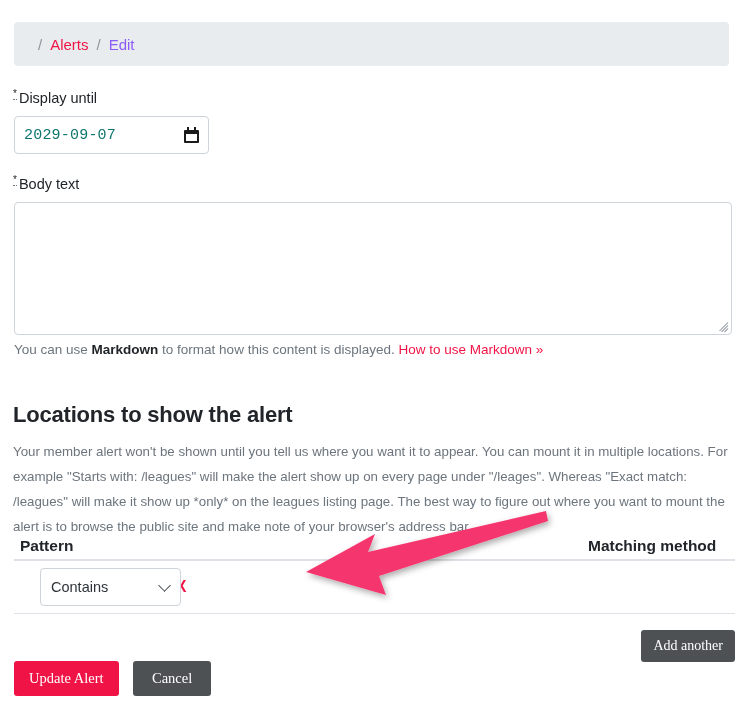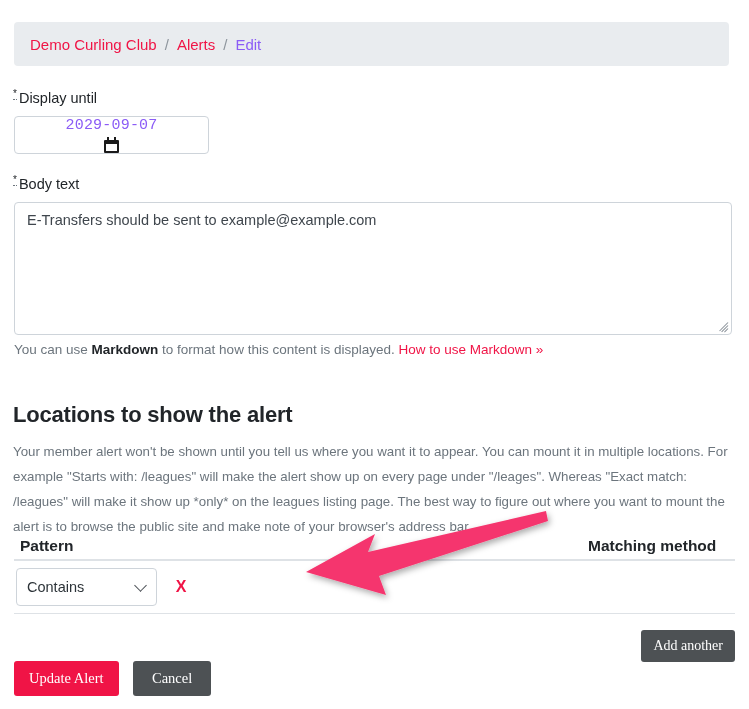--- a/index.html
+++ b/index.html
@@ -71,23 +71,22 @@
     height: 38px;
     border: 1px solid #ced4da;
     border-radius: 4px;
     background: #fff;
     box-sizing: border-box;
     display: flex;
     align-items: center;
     padding: 0 9px;
     font-family: "Liberation Mono", monospace;
     font-size: 15px;
-    color: #8b5cf6;
+    color: #0f766e;
     cursor: text;
-    flex-direction: column;
   }
   .date-value { flex: 1; letter-spacing: 0.2px; }
   .cal-icon {
     width: 15px; height: 16px;
     position: relative;
     flex: none;
   }
   .cal-icon .body {
     position: absolute;
     left: 0; top: 3px;
@@ -223,20 +222,21 @@
     border: 1px solid #ced4da;
     border-radius: 4px;
     background: #fff;
     box-sizing: border-box;
     display: flex;
     align-items: center;
     padding: 0 10px;
     font-size: 14.5px;
     color: #2c3338;
     cursor: pointer;
+    margin-left: 24px;
   }
   .chev {
     position: absolute;
     right: 11px;
     top: 50%;
     width: 8px; height: 8px;
     margin-top: -6px;
     border-right: 1.6px solid #4a4f55;
     border-bottom: 1.6px solid #4a4f55;
     transform: rotate(45deg);
@@ -308,21 +308,20 @@
     left: 0; top: 0;
     width: 749px;
     height: 709px;
     pointer-events: none;
   }
 </style>
 </head>
 <body>
 
 <div class="breadcrumb-bar">
-  <a class="crumb-link" href="#">Demo Curling Club</a>
   <span class="crumb-sep">/</span>
   <a class="crumb-link" href="#">Alerts</a>
   <span class="crumb-sep">/</span>
   <span class="crumb-current">Edit</span>
 </div>
 
 <div class="field-label" style="left:13px; top:88px;">
   <span class="req-ast">*</span><span>Display until</span>
 </div>
 
@@ -333,21 +332,20 @@
       <span class="peg r"></span>
       <span class="body"></span>
   </span>
 </div>
 
 <div class="field-label" style="left:13px; top:174px;">
   <span class="req-ast">*</span><span>Body text</span>
 </div>
 
 <div class="body-textarea">
-  <span>E-Transfers should be sent to example@example.com</span>
   <span class="resize-grip">
     <i></i>
       <i></i>
       <i></i>
   </span>
 </div>
 
 <div class="help-line">
   <span>You can use </span><b>Markdown</b><span> to format how this content is displayed. </span><a class="help-link" href="#">How to use Markdown »</a>
 </div>

